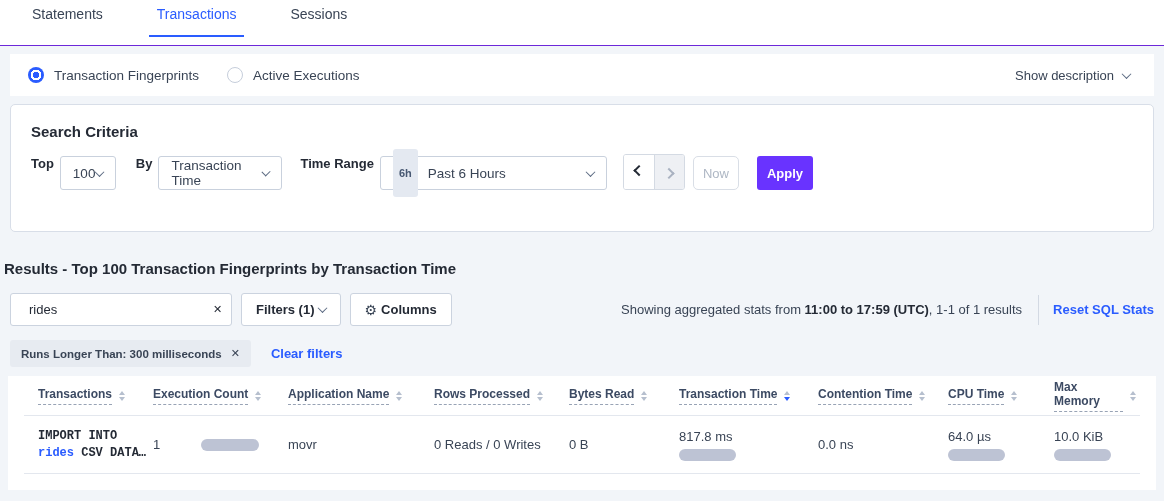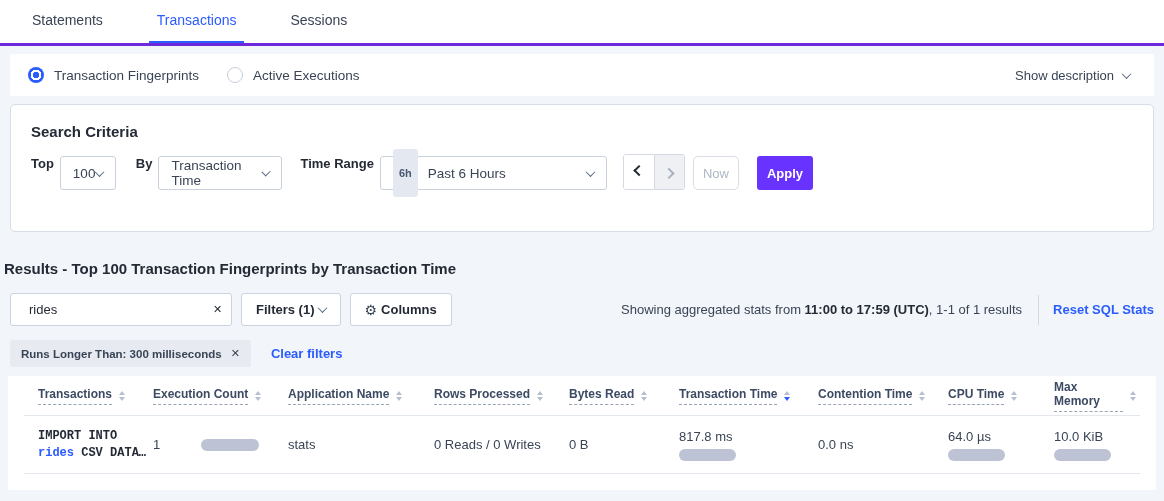--- a/index.html
+++ b/index.html
@@ -1,20 +1,20 @@
 <!DOCTYPE html>
 <html><head>
 <meta charset="utf-8">
 <style>
   * { margin:0; padding:0; box-sizing:border-box; }
   html,body { width:1164px; height:501px; overflow:hidden; }
   body { font-family:"Liberation Sans","DejaVu Sans",sans-serif; background:#f2f5f9; color:#394455; font-size:13px; }
 
   
-  .tabbar { background:#fff; height:46px; display:flex; padding:0 24px; border-bottom:3px solid #6d28d9; }
+  .tabbar { background:#fff; height:46px; display:flex; align-items:flex-end; padding:8px 24px; border-bottom:1px solid #6d28d9; }
   .tab { padding:12px 8px 13px; margin-right:38px; font-size:14px; color:#394455; cursor:pointer; border-bottom:2px solid transparent; }
   .tab.active { color:#2a5cff; border-bottom-color:#2a5cff; }
 
   
   .radio-card { background:#fff; margin:8px 10px 0; height:42px; display:flex; align-items:center; padding:0 24px 0 18px; }
   .radio-group { display:flex; align-items:flex-start; gap:28px; }
   .radio-item { display:flex; align-items:center; gap:10px; cursor:pointer; font-size:13.5px; color:#394455; }
   .radio-dot { width:16px; height:16px; border-radius:50%; flex:0 0 auto; }
   .radio-dot.on  { background:radial-gradient(circle,#2a5cff 0 3.5px,#ffffff 3.5px 5.2px,#2a5cff 5.2px 8px); }
   .radio-dot.off { background:#fff; border:1px solid #c6cedb; }
@@ -247,21 +247,21 @@
   </div>
   <div class="tgrid trow">
     <div class="sql">
       <span>IMPORT INTO</span><br>
       <span class="hl">rides</span><span class="rest"> CSV DATA…</span>
     </div>
     <div class="cell-exec">
       <span>1</span>
       <span class="bar"></span>
     </div>
-    <div>stats</div>
+    <div>movr</div>
     <div>0 Reads / 0 Writes</div>
     <div>0 B</div>
     <div class="val-bar">
       <div>817.8 ms</div>
       <div class="bar"></div>
     </div>
     <div>0.0 ns</div>
     <div class="val-bar">
       <div>64.0 µs</div>
       <div class="bar"></div>

